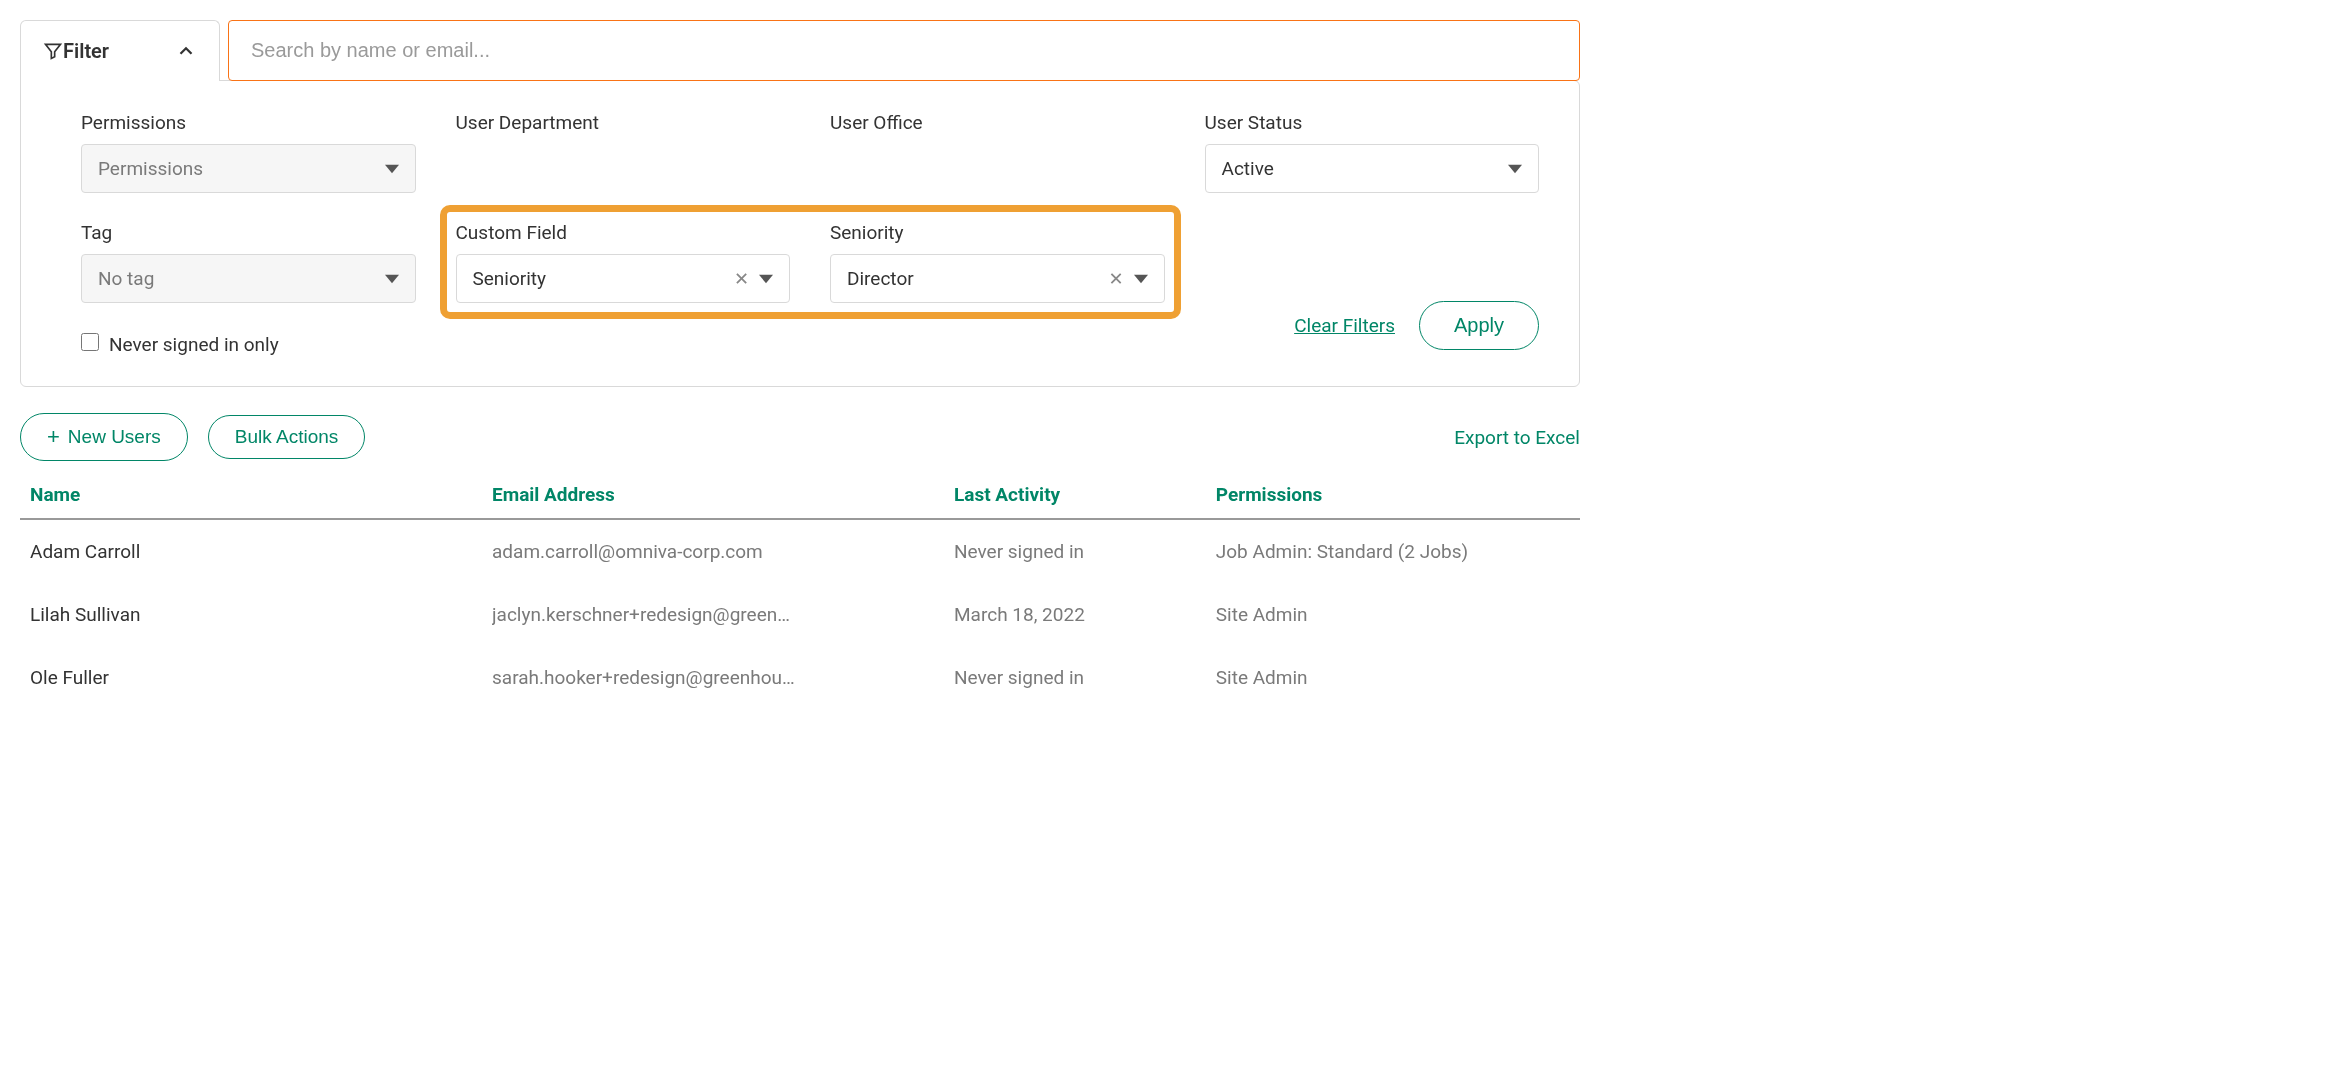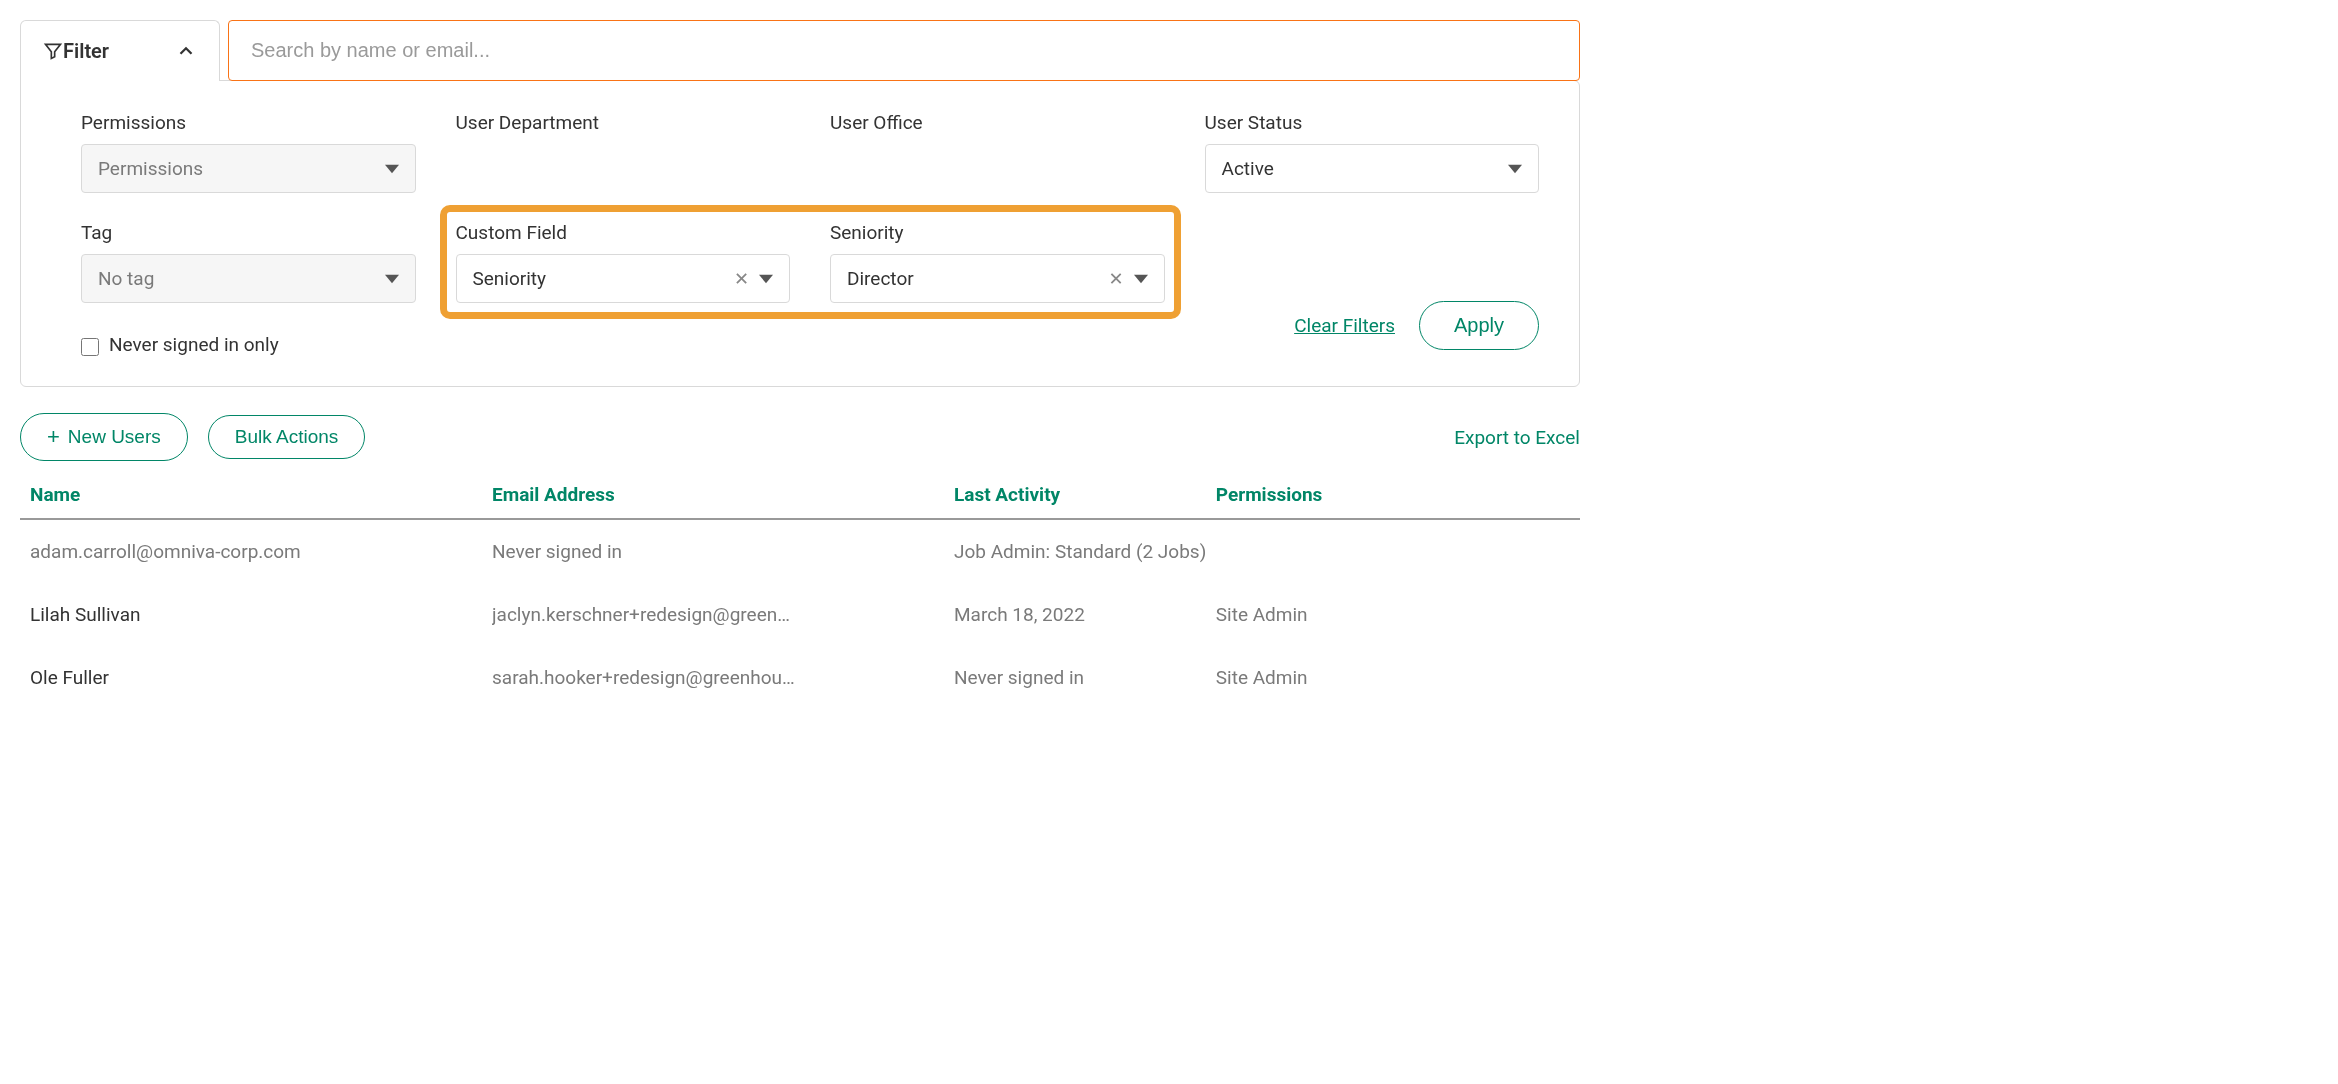--- a/index.html
+++ b/index.html
@@ -134,21 +134,21 @@
       left: -16px;
       right: -16px;
       bottom: -16px;
       border: 7px solid #efa033;
       border-radius: 10px;
       pointer-events: none;
     }
     .checkbox-row {
       margin-top: 30px;
       display: flex;
-      align-items: flex-end;
+      align-items: flex-start;
       gap: 10px;
     }
     .checkbox-row input[type="checkbox"] {
       width: 18px;
       height: 18px;
       cursor: pointer;
     }
     .checkbox-row label {
       font-size: 19px;
       color: #333;
@@ -353,20 +353,21 @@
 
   <div class="user-table">
     <div class="table-header">
       <div class="th">Name</div>
       <div class="th">Email Address</div>
       <div class="th">Last Activity</div>
       <div class="th">Permissions</div>
     </div>
     <div id="table-body">
         <div class="table-row">
+          <div class="td">Adam Carroll</div>
           <div class="td muted">adam.carroll@omniva-corp.com</div>
           <div class="td muted">Never signed in</div>
           <div class="td muted">Job Admin: Standard (2 Jobs)</div>
         </div>
         <div class="table-row">
           <div class="td">Lilah Sullivan</div>
           <div class="td muted">jaclyn.kerschner+redesign@green…</div>
           <div class="td muted">March 18, 2022</div>
           <div class="td muted">Site Admin</div>
         </div>

